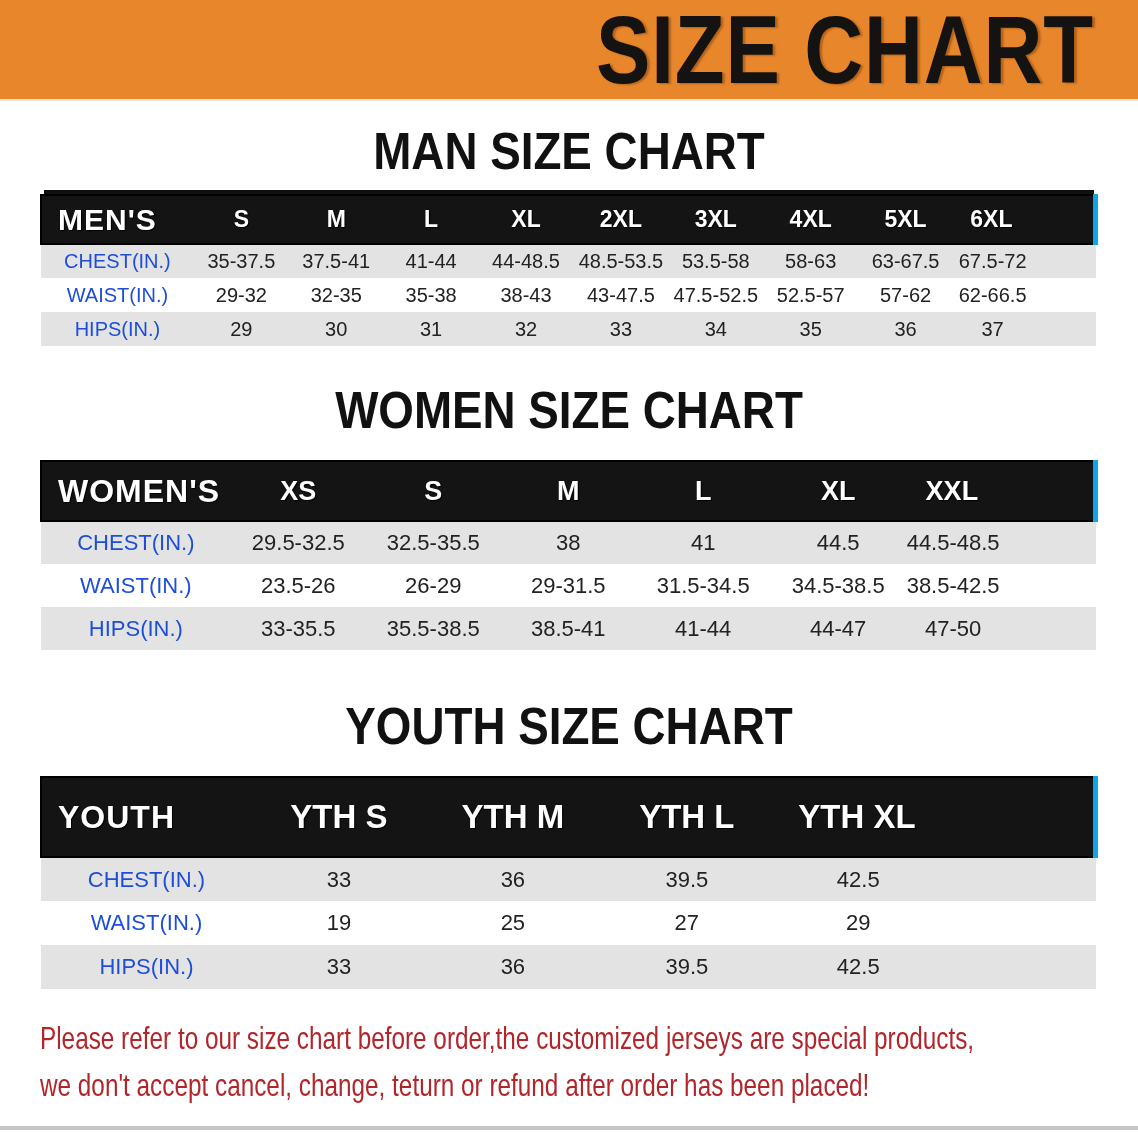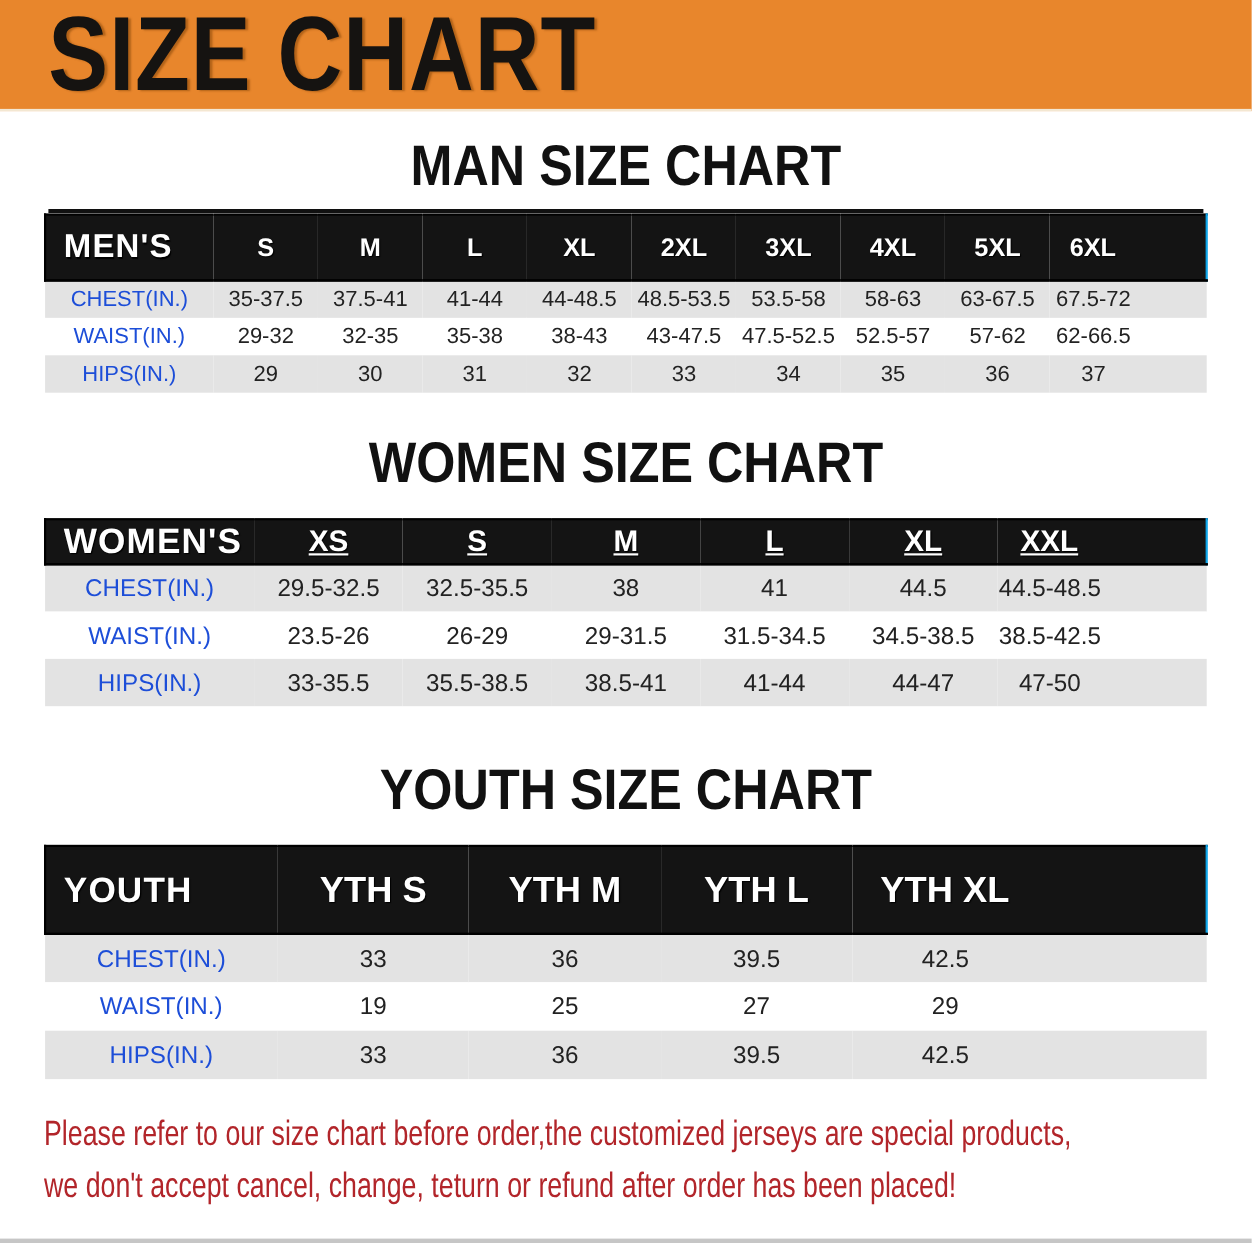--- a/index.html
+++ b/index.html
@@ -8,21 +8,21 @@
     background: #ffffff;
     font-family: "Liberation Sans", sans-serif;
     overflow: hidden;
     position: relative;
   }
 
   
   .banner {
     width: 100%; height: 101px;
     background: var(--banner-bg, #E8862C);
-    display: flex; align-items: center; justify-content: flex-start;
+    display: flex; align-items: center; justify-content: flex-end;
     border-bottom: 2px solid #f3e7d2;
   }
   .banner h1 {
     font-size: 96px; font-weight: 900; color: #151311;
     letter-spacing: 1px; line-height: 96px;
     transform: scaleX(0.85); transform-origin: center;
     text-shadow: 3px 1px 2px rgba(110,55,0,0.45);
     white-space: nowrap;
   }
 
@@ -48,53 +48,53 @@
   .sec-youth .size-table { margin-top: 24px; }
 
   .size-table thead th {
     background: var(--header-bar, #141414);
     color: #fff; text-align: center; vertical-align: middle;
     border-top: 2px solid #000; border-bottom: 2px solid #000;
     text-shadow: 1px 1px 1px #000;
     font-weight: 700;
   }
   .size-table thead th:first-child { border-left: 2px solid #000; border-radius: 3px 0 0 3px; }
-  .size-table thead th:last-child  { border-right: 2px solid #0ea5e9; border-radius: 0 3px 3px 0; }
+  .size-table thead th:last-child  { border-right: 5px solid #0ea5e9; border-radius: 0 3px 3px 0; }
 
   .size-table thead th.group-label {
     text-align: left; padding-left: 16px;
     font-weight: 800; letter-spacing: 1px;
   }
 
   .size-table tbody td {
     text-align: center; vertical-align: middle;
     color: #222; background: #fff;
   }
   .size-table tbody tr:nth-child(odd) td { background: var(--row-alt, #E3E3E3); }
   .size-table tbody td.row-label { color: #1d4ed8; }
 
   
-  .t-men thead tr { height: 60px; }
+  .t-men thead tr { height: 49px; }
   .t-men tbody tr { height: 34px; }
   .t-men thead th { font-size: 23px; }
   .t-men thead th.group-label { font-size: 30px; }
   .t-men tbody td { font-size: 20px; }
   .t-men th.group-label { width: 14.5%; }
   .t-men th:not(.group-label) { width: 9%; }
   .t-men th:last-child { width: 13.5%; }
   .t-men th:last-child, .t-men td:last-child { padding-right: 6%; }
 
   
-  .t-women thead tr { height: 41px; }
+  .t-women thead tr { height: 60px; }
   .t-women tbody tr { height: 43px; }
   .t-women thead th { font-size: 27px; }
   .t-women thead th.group-label { font-size: 32px; }
   .t-women tbody td { font-size: 22px; }
   .t-women th.group-label { width: 18%; }
-  .t-women th:not(.group-label) { width: 12.8%; text-decoration: underline; }
+  .t-women th:not(.group-label) { width: 12.8%; }
   .t-women th:last-child { width: 18%; }
   .t-women th:last-child, .t-women td:last-child { padding-right: 9%; margin-left: 26px; }
 
   
   .t-youth thead tr { height: 80px; }
   .t-youth tbody tr { height: 44px; }
   .t-youth thead th { font-size: 33px; }
   .t-youth thead th.group-label { font-size: 32px; }
   .t-youth tbody td { font-size: 22px; }
   .t-youth th.group-label { width: 20%; }

